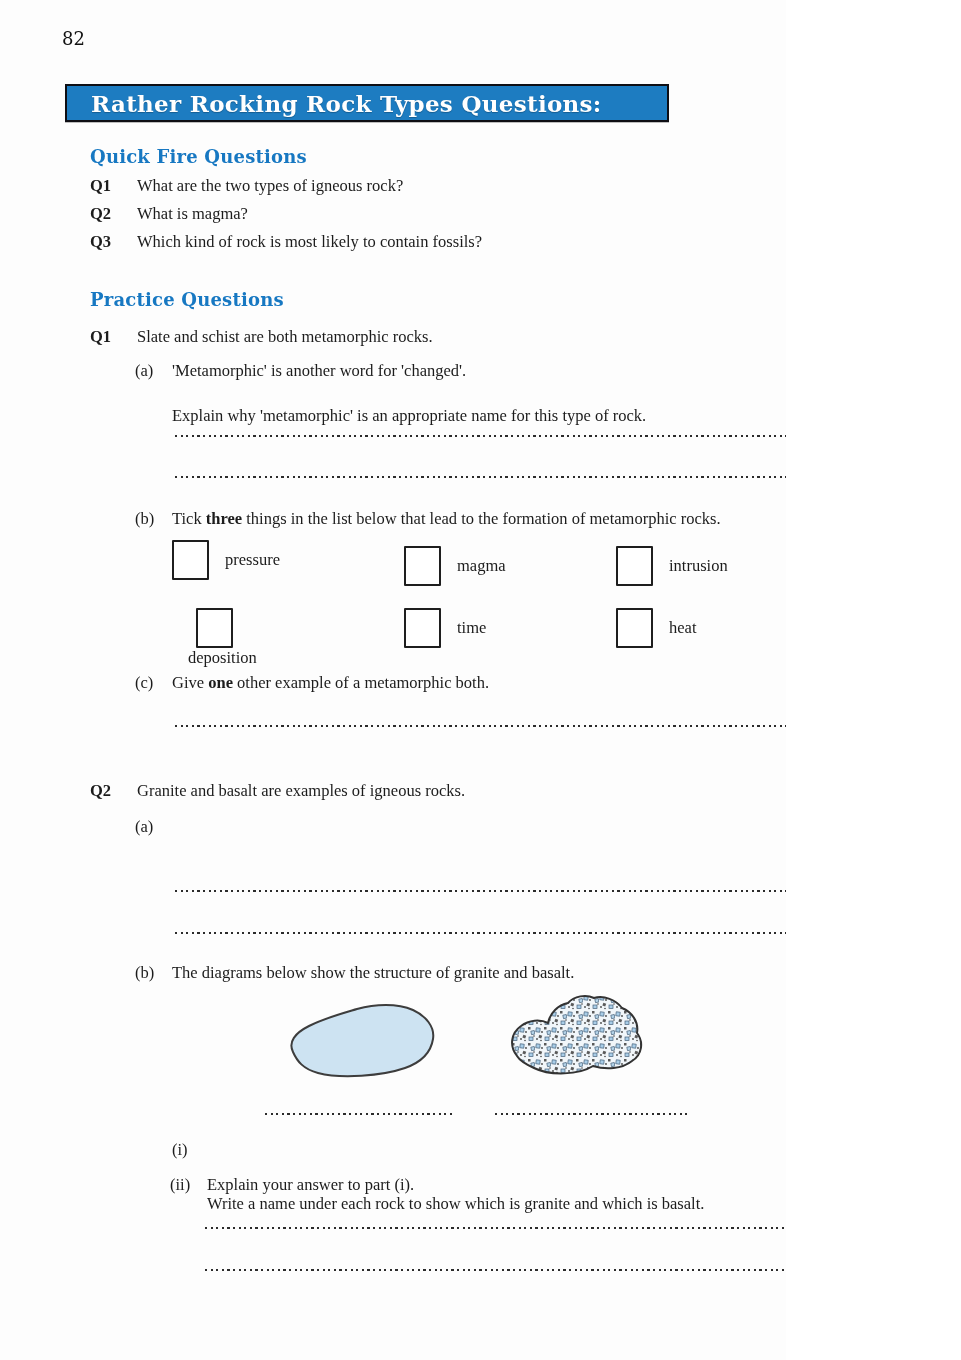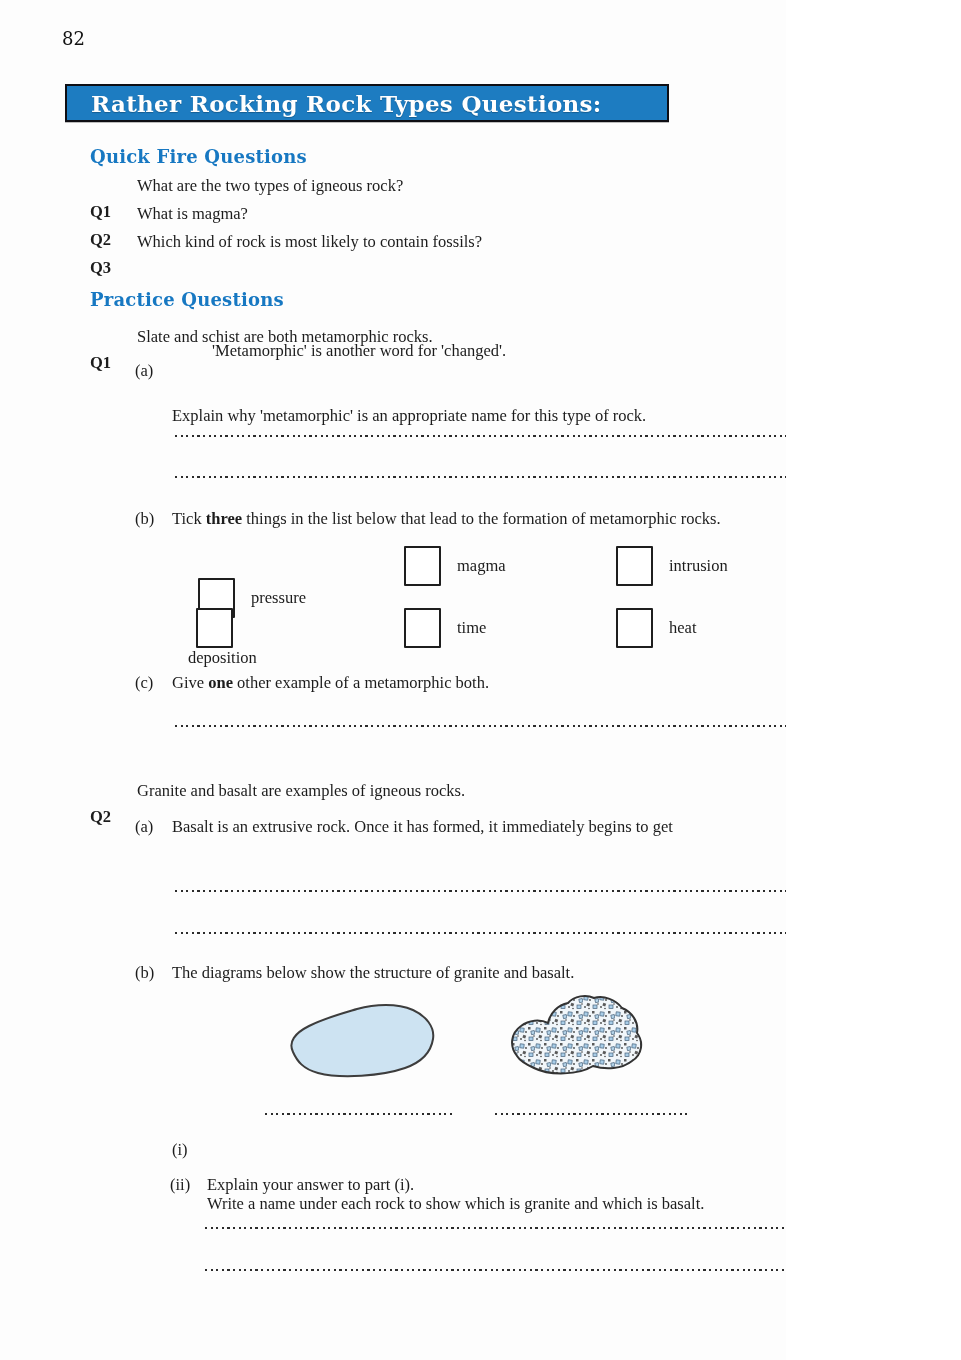--- a/index.html
+++ b/index.html
@@ -25,21 +25,21 @@
     font-size:23px; padding-left:24px; letter-spacing:0.3px; white-space:nowrap;
     text-shadow:0 1px 1px rgba(0,0,0,0.25);
   }
 
   .heading {
     font-family:"DejaVu Serif", serif; font-weight:bold;
     color:#1778c2; font-size:18px; letter-spacing:0.2px;text-align:center;
   }
 
   .body-text { font-size:16.5px; line-height:22px; white-space:nowrap; }
-  .qnum { font-weight:bold;margin-top:26px; }
+  .qnum { font-weight:bold; }
   .bold { font-weight:bold; }
 
   .qrow .qnum { position:absolute; left:0; }
   .qrow .qtext { position:absolute; left:47px; }
 
   .dotline {
     height:3px;
     background-image:repeating-linear-gradient(90deg, #2b2b2b 0 2.2px, transparent 2.2px 5.6px);
     background-position:left bottom; background-size:100% 2.4px; background-repeat:no-repeat;
   }
@@ -83,32 +83,32 @@
   </div>
 
   <div class="abs heading" style="left:90px; top:289px;">Practice Questions</div>
 
   <div class="abs body-text qrow" style="left:90px; top:326px; width:800px;">
     <span class="qnum">Q1</span>
     <span class="qtext">Slate and schist are both metamorphic rocks.</span>
   </div>
 
   <div class="abs body-text" style="left:135px; top:360px;">(a)</div>
-  <div class="abs body-text" style="left:172px; top:340px;margin-left:40px;">'Metamorphic' is another word for 'changed'.</div>
+  <div class="abs body-text" style="left:172px; top:360px;">'Metamorphic' is another word for 'changed'.</div>
   <div class="abs body-text" style="left:172px; top:382px;margin-top:23px;">Explain why 'metamorphic' is an appropriate name for this type of rock.</div>
 
   <div class="abs dotline" style="left:175px; top:434px; width:718px;"></div>
   <div class="abs dotline" style="left:175px; top:475px; width:718px;"></div>
 
   <div class="abs body-text" style="left:135px; top:508px;">(b)</div>
   <div class="abs body-text" style="left:172px; top:508px;">
     <span>Tick </span><span class="bold">three</span><span> things in the list below that lead to the formation of metamorphic rocks.</span>
   </div>
 
-  <div class="abs cb-item" style="left:172px; top:578px;margin-left:26px;">
+  <div class="abs cb-item" style="left:172px; top:540px;">
     <span class="cb-box"></span>
     <span class="cb-label">pressure</span>
   </div>
   <div class="abs cb-item" style="left:404px; top:546px;">
     <span class="cb-box"></span>
     <span class="cb-label">magma</span>
   </div>
   <div class="abs cb-item" style="left:616px; top:546px;">
     <span class="cb-box"></span>
     <span class="cb-label">intrusion</span>
@@ -132,21 +132,20 @@
   </div>
 
   <div class="abs dotline" style="left:175px; top:724px; width:718px;"></div>
 
   <div class="abs body-text qrow" style="left:90px; top:780px; width:800px;">
     <span class="qnum">Q2</span>
     <span class="qtext">Granite and basalt are examples of igneous rocks.</span>
   </div>
 
   <div class="abs body-text" style="left:135px; top:816px;">(a)</div>
-  <div class="abs body-text" style="left:172px; top:816px;">Basalt is an extrusive rock.  Once it has formed, it immediately begins to get</div>
 
   <div class="abs dotline" style="left:175px; top:889px; width:718px;"></div>
   <div class="abs dotline" style="left:175px; top:931px; width:718px;"></div>
 
   <div class="abs body-text" style="left:135px; top:962px;">(b)</div>
   <div class="abs body-text" style="left:172px; top:962px;">The diagrams below show the structure of granite and basalt.</div>
 
   <svg class="abs" style="left:285px; top:1000px;" width="155" height="84" viewBox="0 0 155 84">
     <path d="M 8,52 C 3,42 10,33 24,26 C 40,18 55,14 72,9 C 90,4 112,3 128,10
              C 141,16 150,27 148,39 C 146,52 137,62 120,68 C 97,76 56,79 33,73

